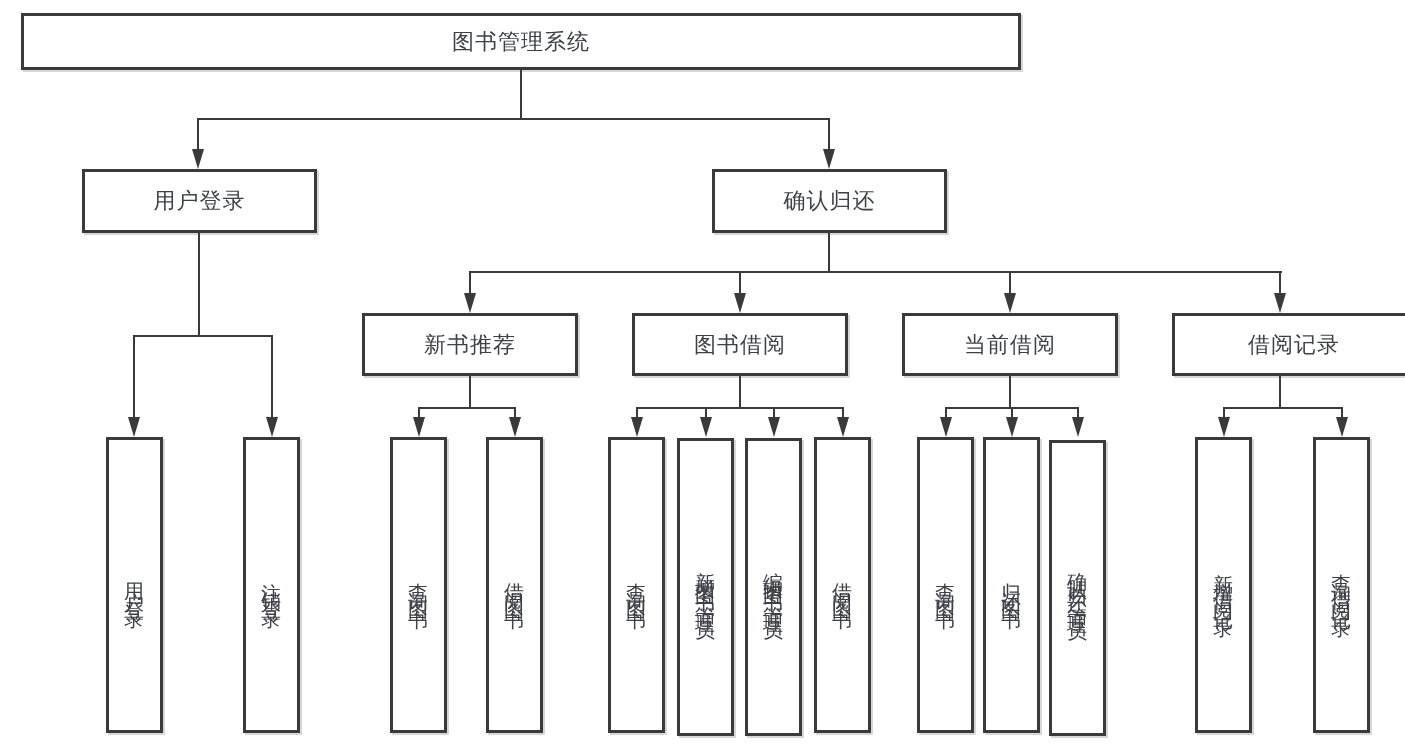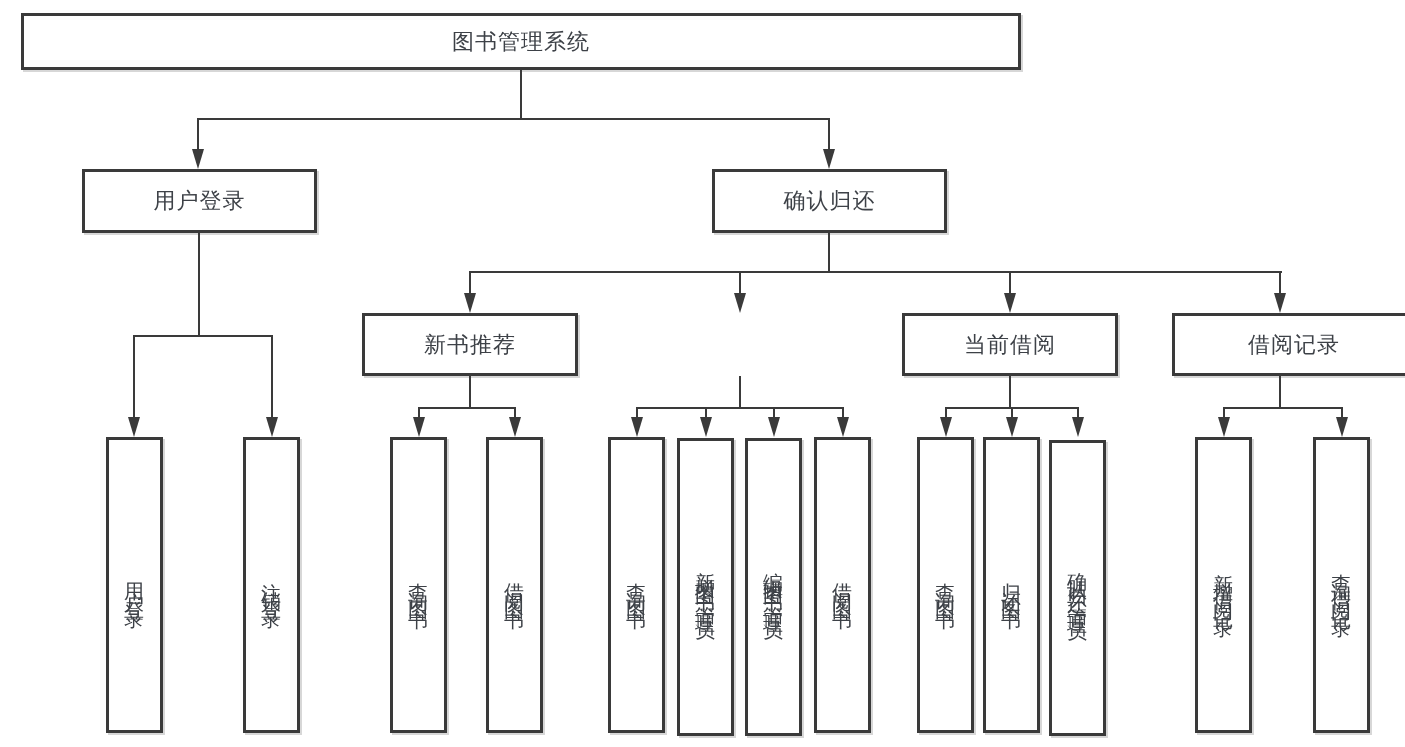--- a/index.html
+++ b/index.html
@@ -91,20 +91,23 @@
   <div class="vline" style="left:739px;top:271px;height:26px"></div>
   <div class="arrowhead" style="left:734px;top:293px"></div>
   <div class="vline" style="left:1009px;top:271px;height:26px"></div>
   <div class="arrowhead" style="left:1004px;top:293px"></div>
   <div class="vline" style="left:1279px;top:271px;height:26px"></div>
   <div class="arrowhead" style="left:1274px;top:293px"></div>
 
   <div class="box h" style="left:362px;top:313px;width:216px;height:63px">
     <span>新书推荐</span>
   </div>
+  <div class="box h" style="left:632px;top:313px;width:216px;height:63px">
+    <span>图书借阅</span>
+  </div>
   <div class="box h" style="left:902px;top:313px;width:216px;height:63px">
     <span>当前借阅</span>
   </div>
   <div class="box h" style="left:1172px;top:313px;width:244px;height:63px">
     <span>借阅记录</span>
   </div>
 
   <div class="vline" style="left:469px;top:376px;height:32px"></div>
   <div class="hline" style="left:418px;top:407px;width:98px"></div>
   <div class="vline" style="left:418px;top:407px;height:14px"></div>

